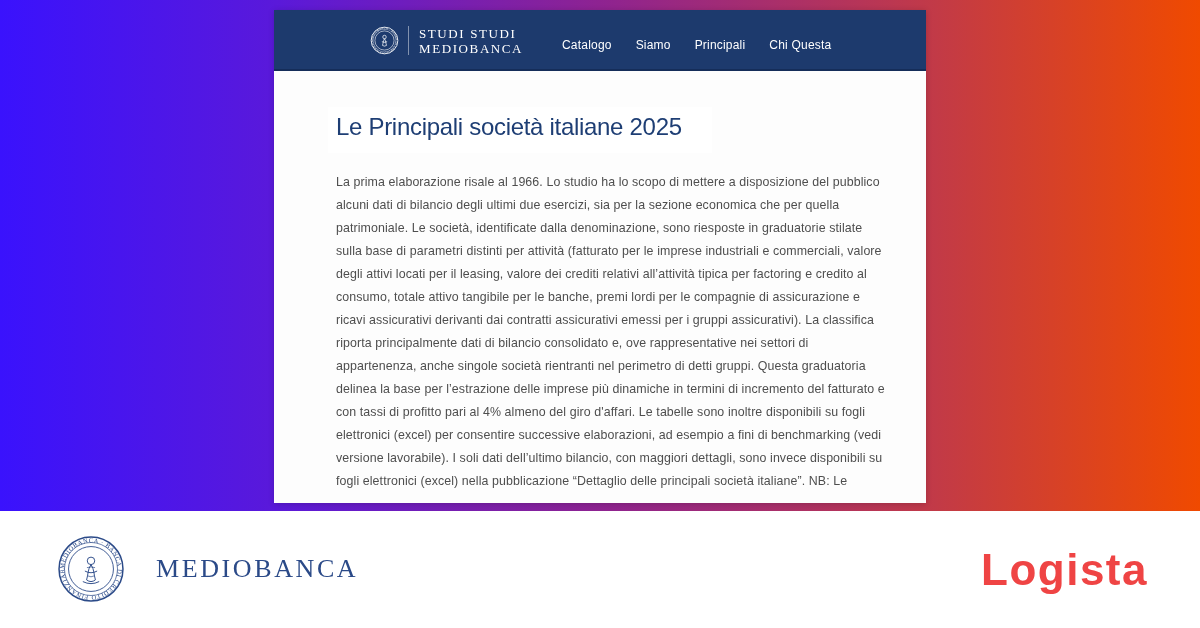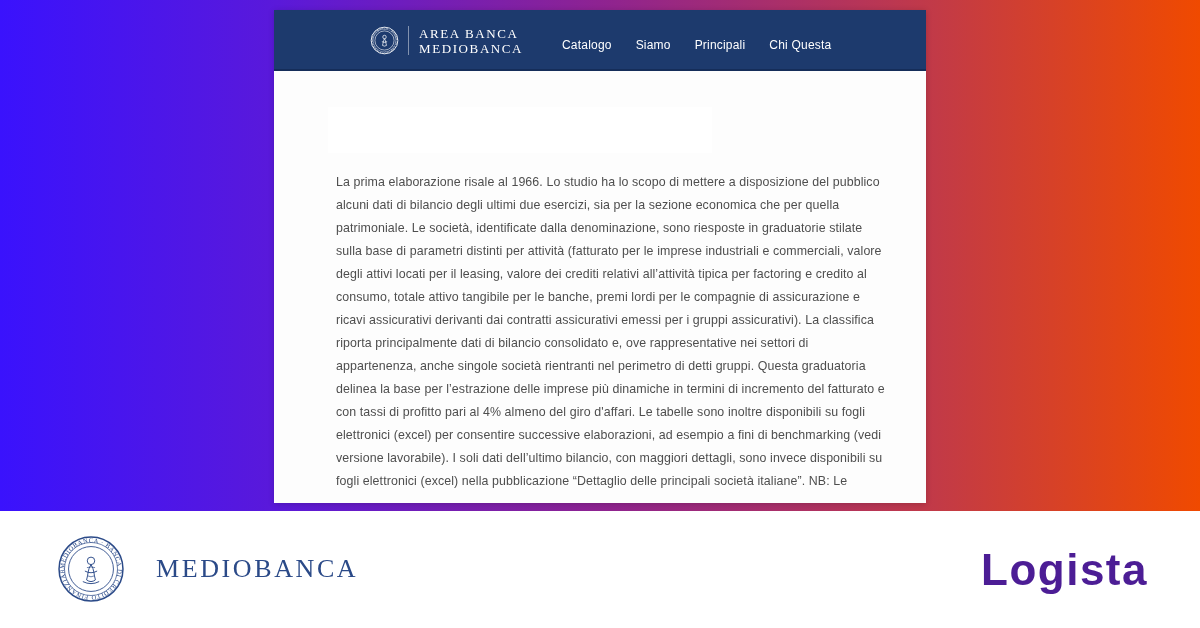--- a/index.html
+++ b/index.html
@@ -55,21 +55,21 @@
   .mb-logo{position:absolute;left:57px;top:24px;display:flex;align-items:center;}
   .mb-seal{width:68px;height:68px;flex:0 0 auto;}
   .mb-wordmark{
     margin-left:31px;
     font-family:"Liberation Serif", serif;font-size:26px;letter-spacing:2.6px;
     color:#2b4a88;white-space:nowrap;
   }
   .logista-wordmark{
     position:absolute;right:52px;top:34px;
     font-size:44px;font-weight:bold;letter-spacing:1.5px;
-    color:#4c1d95;white-space:nowrap;
+    color:#ef4444;white-space:nowrap;
   }
 </style>
 </head>
 <body>
 
 <div class="bg-gradient"></div>
 
 <div class="shot-card">
 
   <div class="shot-header">
@@ -81,33 +81,34 @@
           <circle cx="50" cy="38" r="6" stroke-width="2.5"></circle>
           <path stroke-width="2.5" d="M 50,44 C 45,52 46,58 43,67 M 50,44 C 55,52 54,58 57,67 M 43,67 Q 50,72 57,67 M 41,54 Q 50,59 59,54"></path>
           <path id="sealArcHeader" d="M 11,50 A 39,39 0 1 1 89,50 A 39,39 0 1 1 11,50"></path>
         </g>
         <text font-size="9.5" letter-spacing="1" fill="#ffffff" stroke="none">
           <textPath href="#sealArcHeader">MEDIOBANCA · BANCA DI CREDITO FINANZIARIO</textPath>
         </text>
       </svg>
       <div class="brand-divider"></div>
       <div class="brand-text">
-        <div>AREA BANCA</div>
+        <div>STUDI STUDI</div>
         <div>MEDIOBANCA</div>
       </div>
     </div>
     <nav class="shot-nav">
       <span class="nav-link">Catalogo</span>
       <span class="nav-link">Siamo</span>
       <span class="nav-link">Principali</span>
       <span class="nav-link">Chi Questa</span>
     </nav>
   </div>
 
   <div class="title-box"></div>
+  <h1 class="page-title" style="margin:0;">Le Principali società italiane 2025</h1>
 
   <div class="page-body">La prima elaborazione risale al 1966. Lo studio ha lo scopo di mettere a disposizione del pubblico alcuni dati di bilancio degli ultimi due esercizi, sia per la sezione economica che per quella patrimoniale. Le società, identificate dalla denominazione, sono riesposte in graduatorie stilate sulla base di parametri distinti per attività (fatturato per le imprese industriali e commerciali, valore degli attivi locati per il leasing, valore dei crediti relativi all’attività tipica per factoring e credito al consumo, totale attivo tangibile per le banche, premi lordi per le compagnie di assicurazione e ricavi assicurativi derivanti dai contratti assicurativi emessi per i gruppi assicurativi). La classifica riporta principalmente dati di bilancio consolidato e, ove rappresentative nei settori di appartenenza, anche singole società rientranti nel perimetro di detti gruppi. Questa graduatoria delinea la base per l’estrazione delle imprese più dinamiche in termini di incremento del fatturato e con tassi di profitto pari al 4% almeno del giro d'affari. Le tabelle sono inoltre disponibili su fogli elettronici (excel) per consentire successive elaborazioni, ad esempio a fini di benchmarking (vedi versione lavorabile). I soli dati dell’ultimo bilancio, con maggiori dettagli, sono invece disponibili su fogli elettronici (excel) nella pubblicazione “Dettaglio delle principali società italiane”. NB: Le aziende non ancora inserite</div>
 
 </div>
 
 <div class="footer">
 
   <div class="mb-logo">
     <svg class="mb-seal" viewBox="0 0 100 100">
       <g fill="none" stroke="#2b4a88">

